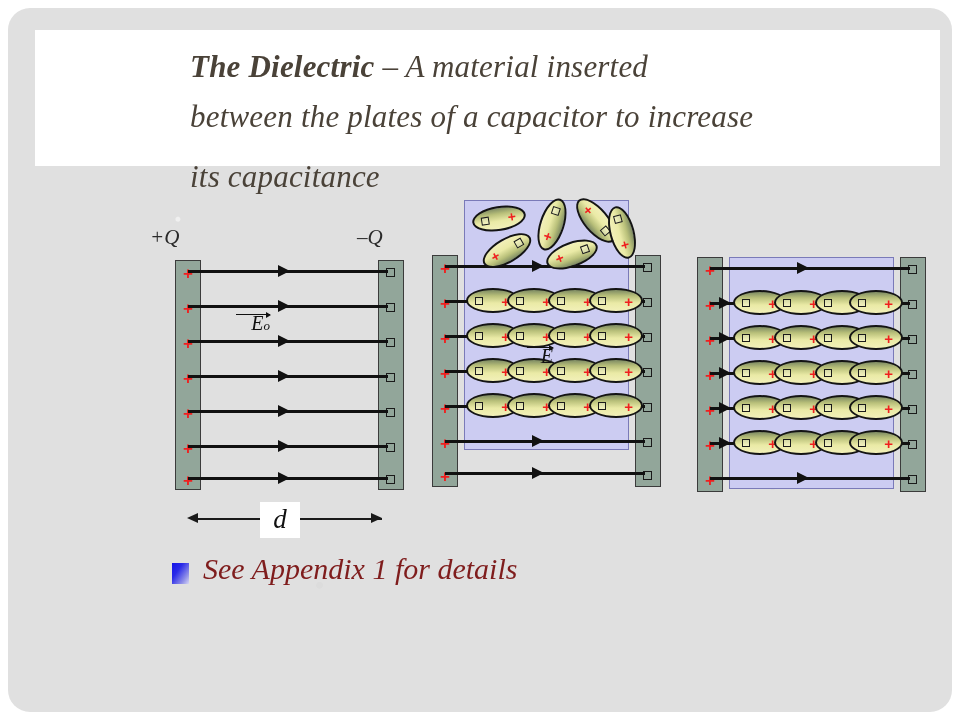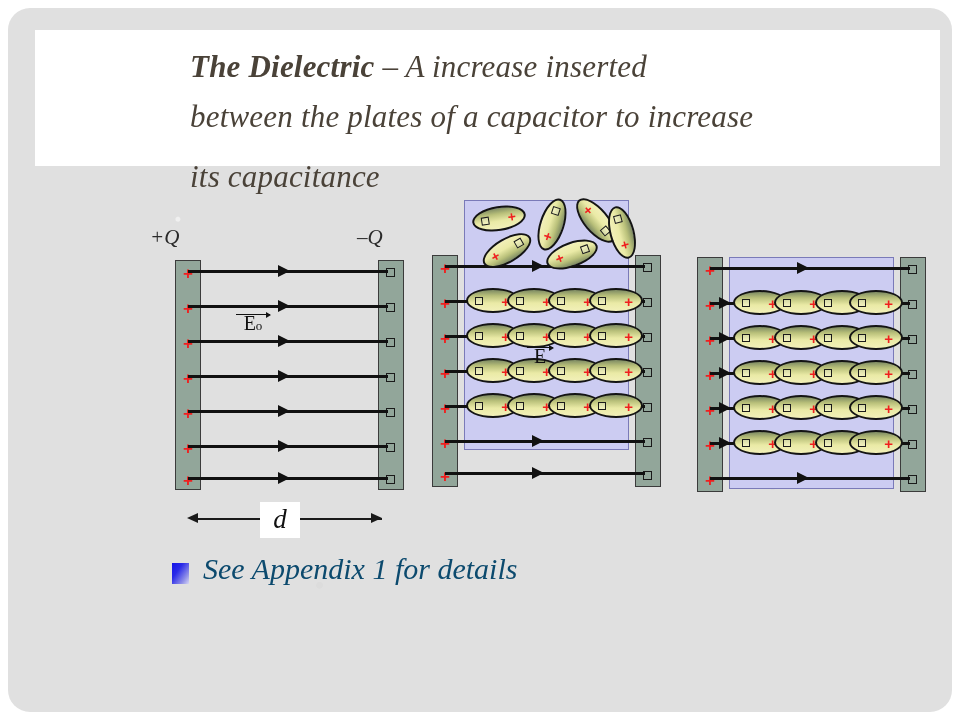--- a/index.html
+++ b/index.html
@@ -87,21 +87,21 @@
 
   
   #footer-bullet { left: 172px; top: 563px; z-index: 3; }
   #footer-text {
     position: absolute;
     left: 203px;
     top: 552px;
     font-family: "Liberation Serif", serif;
     font-style: italic;
     font-size: 30px;
-    color: #0c4a6e;
+    color: #7f1d1d;
     white-space: nowrap;
     z-index: 3;
   }
 
   
   .figure { position: absolute; z-index: 1; }
   .plate {
     position: absolute;
     background: #92a69a;
     border: 1.5px solid #3b3b3b;
@@ -141,24 +141,25 @@
     position: absolute;
     font-family: "Liberation Serif", serif;
     font-style: italic;
     font-size: 21px;
     color: #2a2a2a;
     white-space: nowrap;
   }
   .evec {
     position: absolute;
     font-family: "Liberation Serif", serif;
+    font-style: italic;
     font-size: 20px;
     color: #111111;
     white-space: nowrap;
-    text-align: center;
+    text-align: right;
   }
   .evec .bar {
     display: block;
     height: 0;
     border-top: 1.6px solid #111;
     position: relative;
     margin-bottom: -3px;
   }
   .evec .bar::after {
     content: "";
@@ -237,21 +238,21 @@
 </style>
 </head>
 <body>
 
 <div id="slide">
   <div id="slide-inner"></div>
 
   <div id="title-box"></div>
   <div class="bullet-sq" id="title-bullet"></div>
   <div id="title-text-wrap">
-    <div class="title-line" id="title-l1"><span class="strong">The Dielectric</span><span> – A increase inserted</span></div>
+    <div class="title-line" id="title-l1"><span class="strong">The Dielectric</span><span> – A material inserted</span></div>
     <div class="title-line" id="title-l2">between the plates of a capacitor to increase</div>
     <div class="title-line" id="title-l3">its capacitance</div>
   </div>
 
   <div class="figure" id="fig1" style="left:150px; top:225px; width:250px; height:300px;">
 
     <div class="qlabel" style="left:0px; top:0px;">+Q</div>
     <div class="qlabel" style="left:207px; top:0px;">–Q</div>
 
     <div class="plate" style="left:25px; top:35px; width:26px; height:230px;"></div>

